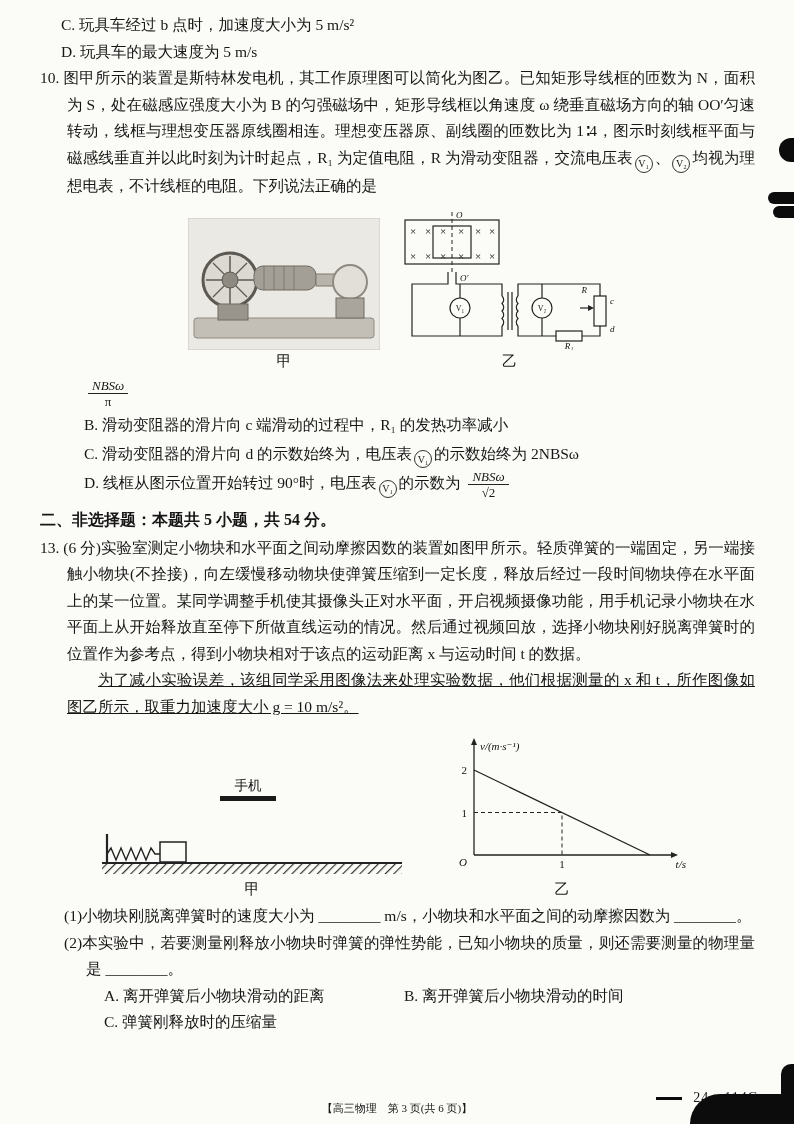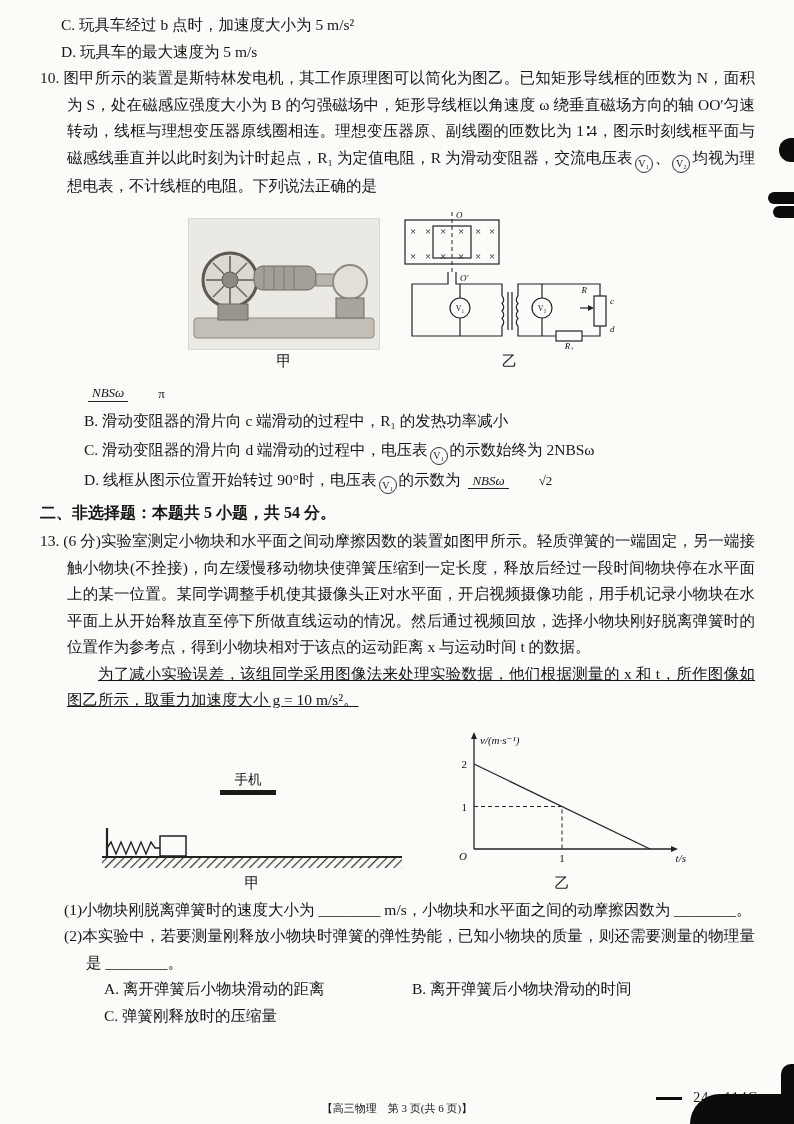--- a/index.html
+++ b/index.html
@@ -11,24 +11,24 @@
   .hang{padding-left:27px;text-indent:-27px;}
   .hang-sub{margin-left:24px;padding-left:22px;text-indent:-22px;}
   .indent2{text-indent:2em;text-decoration:underline;}
   .opt{margin-left:44px;font-size:15.5px;line-height:29px;}
   .section-head{font-weight:bold;font-size:16px;line-height:30px;margin-top:4px;}
   .fig-row{display:flex;align-items:flex-end;margin:9px 0 6px 148px;gap:22px;}
   .fig-row2{display:flex;align-items:flex-end;margin:10px 0 4px 62px;gap:34px;}
   .fig-col{display:flex;flex-direction:column;align-items:center;}
   .fig-label{font-size:15px;line-height:20px;margin-top:1px;}
   .meter{display:inline-flex;align-items:center;justify-content:center;width:18px;height:18px;border:1px solid #333;border-radius:50%;font-size:10px;vertical-align:-4px;margin:0 2px;text-indent:0;}
-  .frac{display:inline-flex;flex-direction:row;align-items:center;vertical-align:middle;margin:0 4px;font-size:13px;line-height:1.2;text-indent:0;gap:26px;}
+  .frac{display:inline-flex;flex-direction:column;align-items:center;vertical-align:middle;margin:0 4px;font-size:13px;line-height:1.2;text-indent:0;}
   .frac .num{border-bottom:1px solid #222;padding:0 4px;font-style:italic;}
   .frac .den{padding:0 4px;}
-  .subopt-row{margin-left:64px;display:flex;gap:8px;}
+  .subopt-row{margin-left:64px;display:flex;}
   .subopt-a{display:inline-block;width:300px;}
   .subopt-c{margin-left:64px;}
   .footer-center{position:absolute;bottom:8px;left:0;width:100%;text-align:center;font-size:11px;}
   .footer-code{position:absolute;right:36px;bottom:18px;font-size:14px;letter-spacing:1px;}
   .art{position:absolute;background:#0c0c0c;}
   .art1{right:0;top:138px;width:15px;height:24px;border-radius:12px 0 0 12px;}
   .art2{right:0;top:192px;width:26px;height:12px;border-radius:6px 0 0 6px;}
   .art3{right:0;top:206px;width:21px;height:12px;border-radius:6px 0 0 6px;}
   .art4{right:0;bottom:0;width:104px;height:30px;border-radius:70px 0 0 0;}
   .art5{right:0;bottom:14px;width:13px;height:46px;border-radius:10px 0 0 10px;}
@@ -134,21 +134,21 @@
     </div>
 
     <div class="opt">
       <span class="frac">
           <span class="num">NBSω</span>
           <span class="den">π</span>
         </span>
     </div>
     <div class="opt"><span>B. 滑动变阻器的滑片向 c 端滑动的过程中，R₁ 的发热功率减小</span></div>
     <div class="opt">
-      <span>C. 滑动变阻器的滑片向 d 端滑动的过程中，电压表</span><span class="meter">
+      <span>C. 滑动变阻器的滑片向 d 的示数始终为，电压表</span><span class="meter">
           <span>V₁</span>
         </span><span>的示数始终为 2NBSω</span>
     </div>
     <div class="opt">
       <span>D. 线框从图示位置开始转过 90°时，电压表</span><span class="meter">
           <span>V₁</span>
         </span><span>的示数为</span>
       <span class="frac">
           <span class="num">NBSω</span>
           <span class="den">√2</span>

